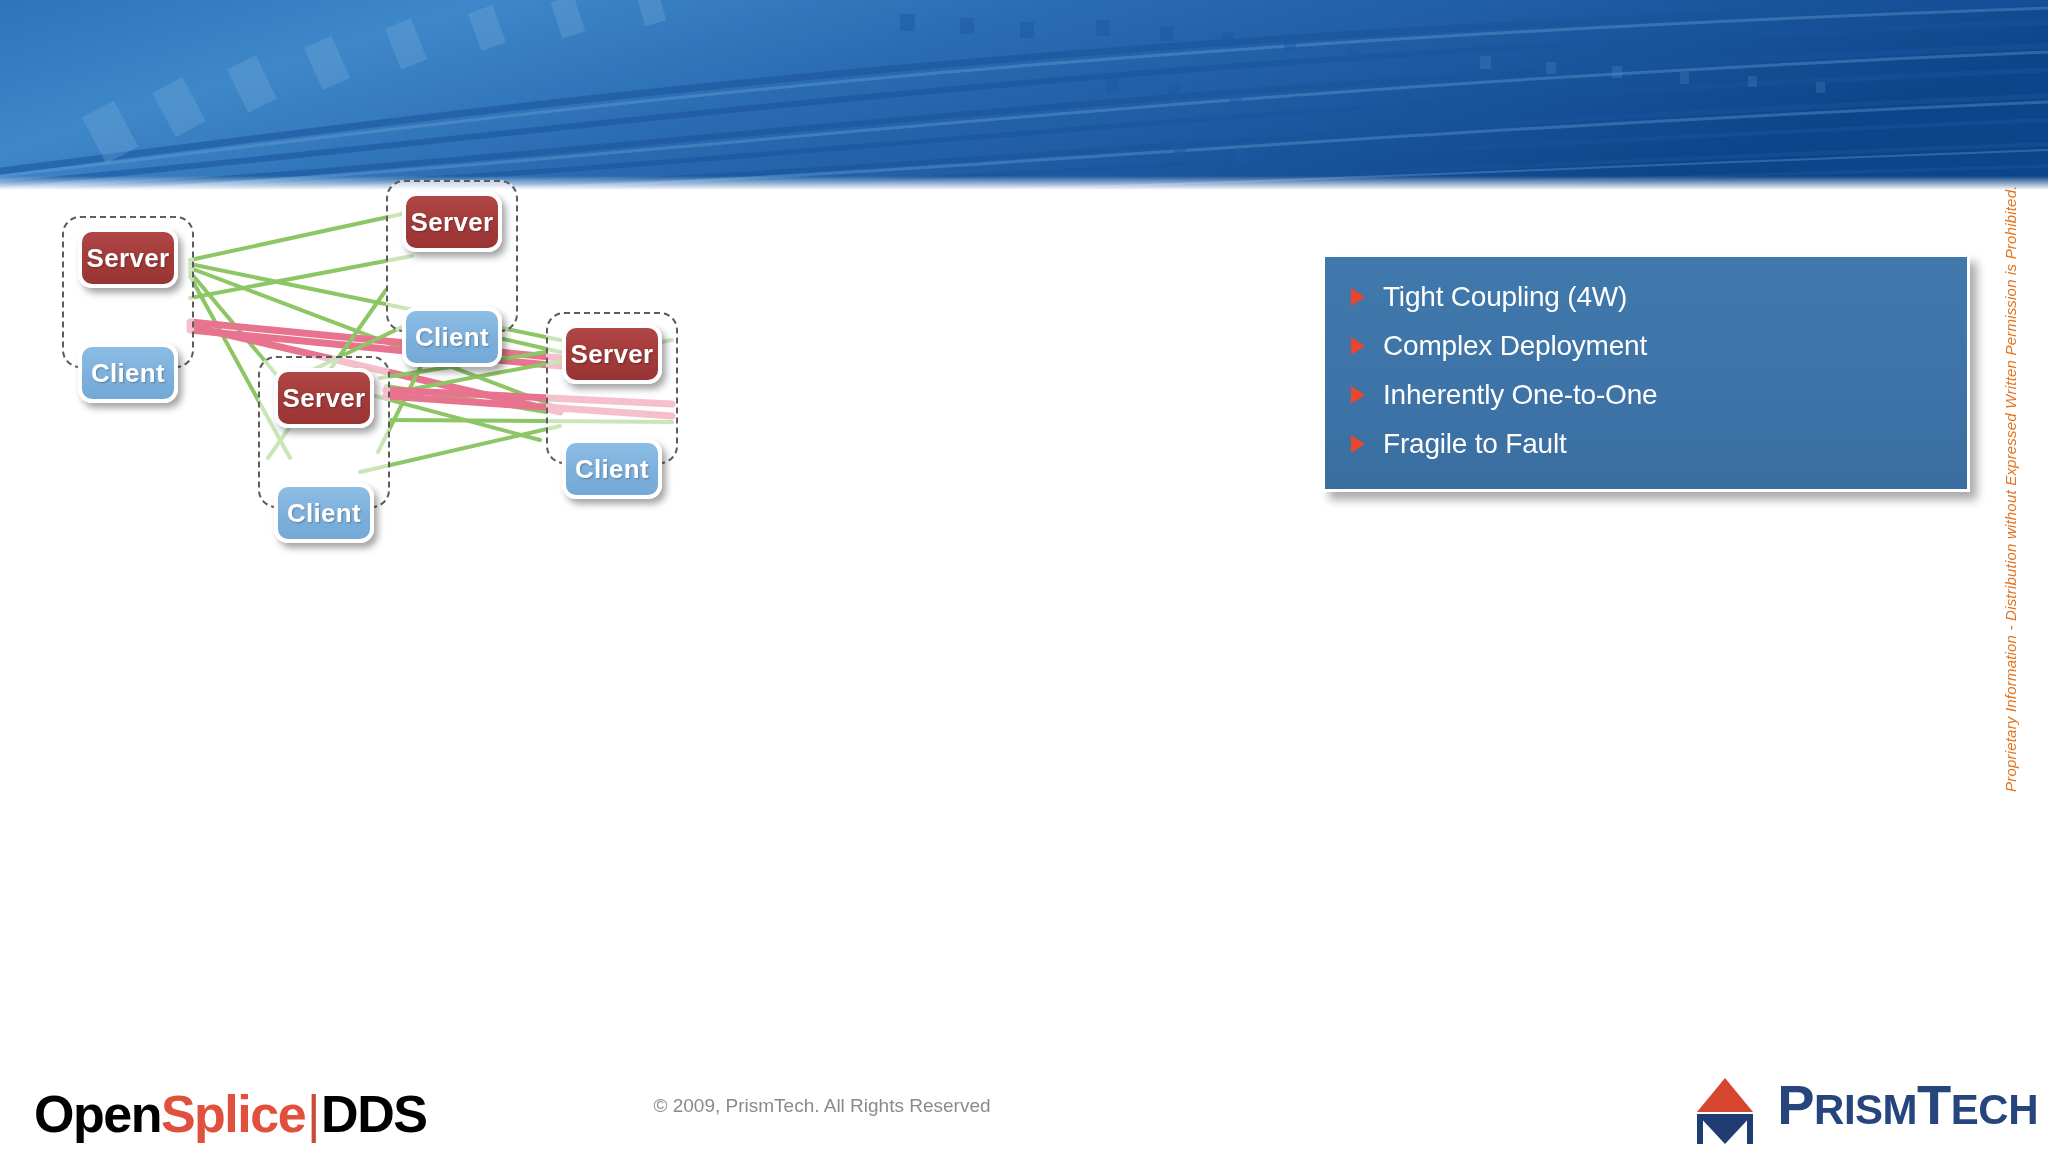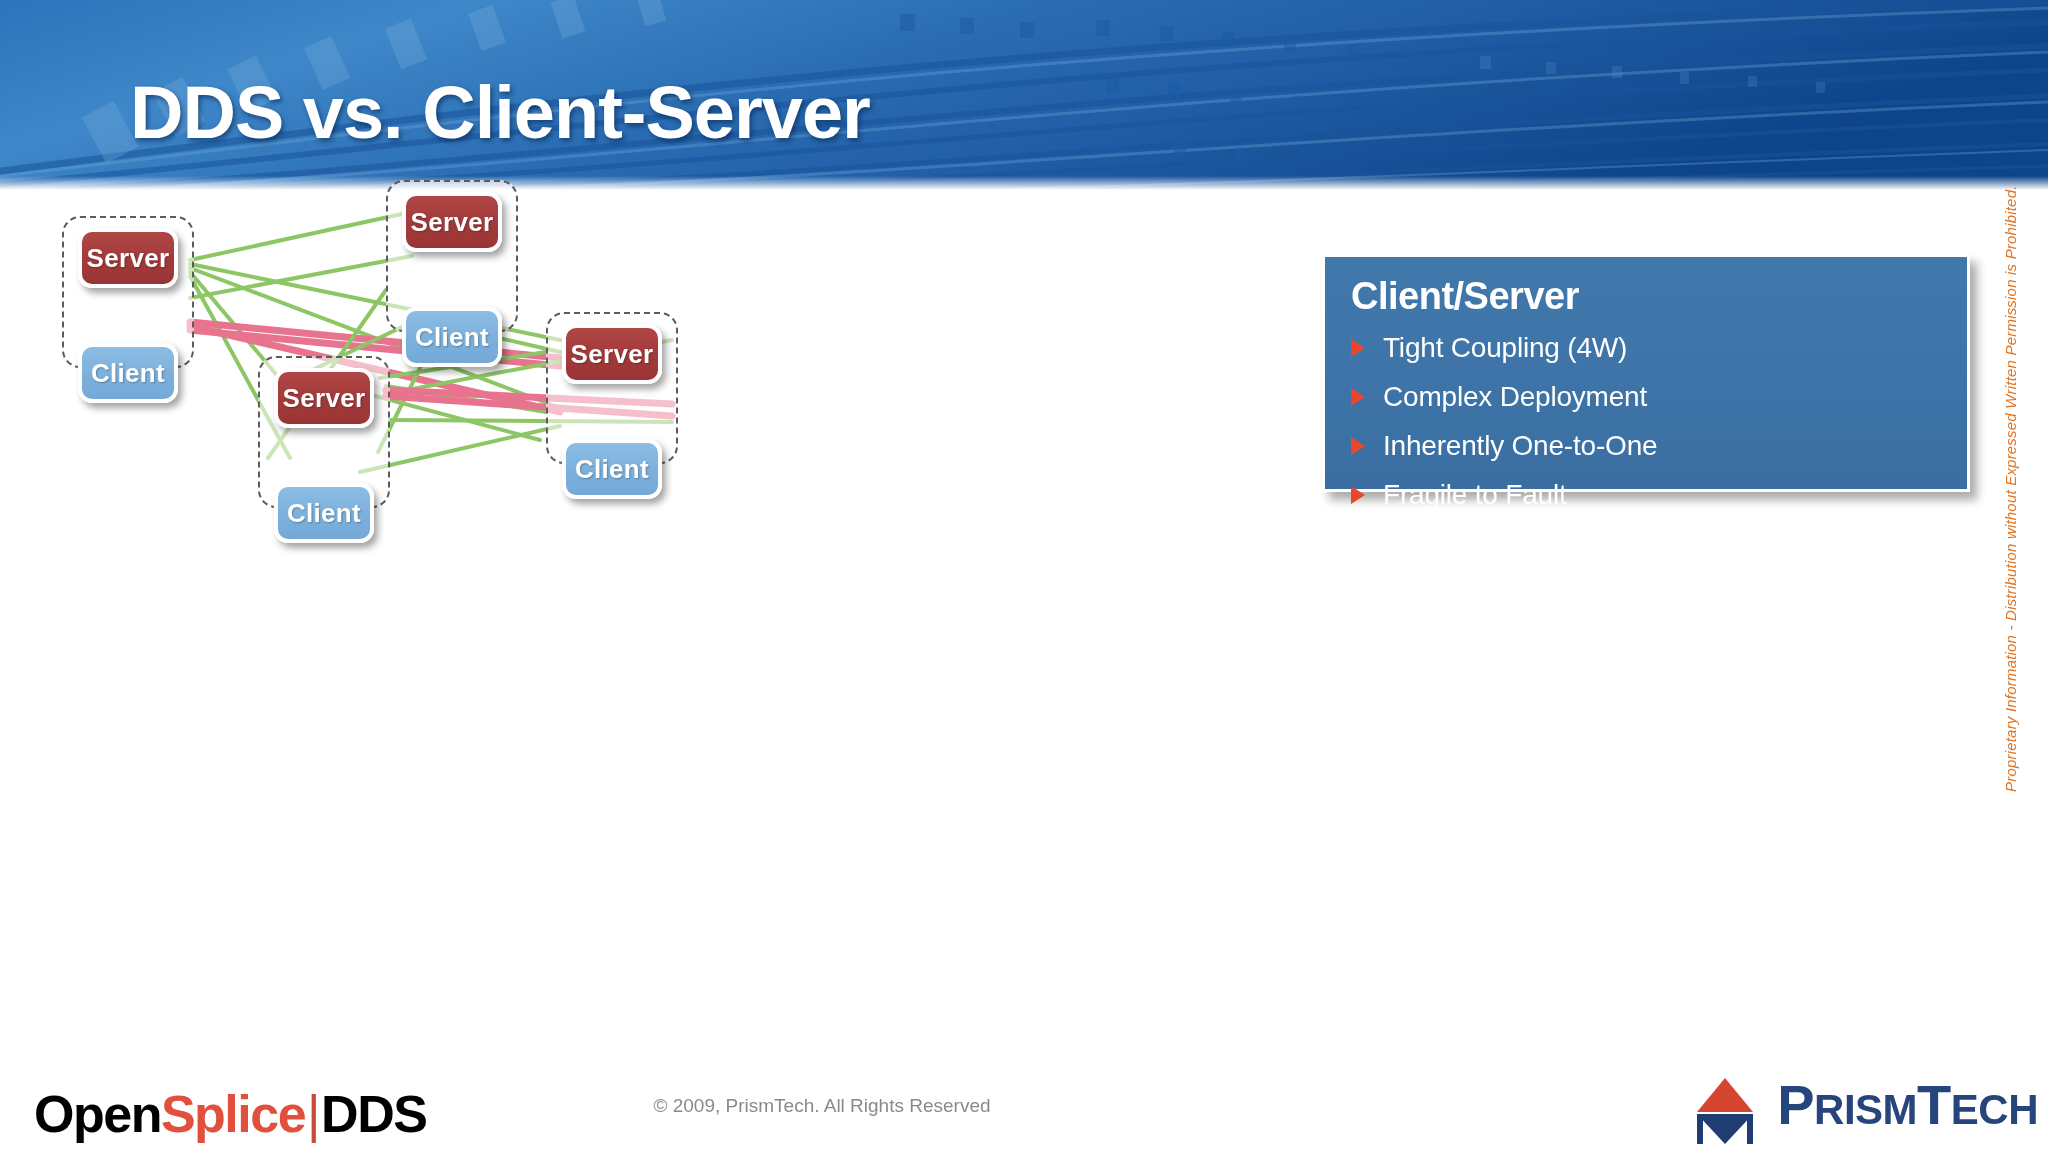--- a/index.html
+++ b/index.html
@@ -255,21 +255,20 @@
     <g fill="#5d9fd4" opacity="0.22">
       <rect x="1480" y="56" width="11" height="13"></rect>
       <rect x="1546" y="62" width="10" height="12"></rect>
       <rect x="1612" y="66" width="10" height="12"></rect>
       <rect x="1680" y="72" width="9" height="12"></rect>
       <rect x="1748" y="76" width="9" height="11"></rect>
       <rect x="1816" y="82" width="9" height="11"></rect>
     </g>
     <rect x="0" y="176" width="2048" height="14" fill="url(#fadeWhite)"></rect>
   </svg>
-  <div id="slide-title">DDS vs. Client-Server</div>
 </div>
 
 <div id="diagram">
   <svg id="edges" width="1000" height="360" viewBox="0 0 1000 360">
       <line x1="190" y1="70" x2="402" y2="24" stroke="#8cc665" stroke-width="4" stroke-linecap="round"></line>
       <line x1="190" y1="74" x2="560" y2="150" stroke="#8cc665" stroke-width="4" stroke-linecap="round"></line>
       <line x1="190" y1="78" x2="560" y2="218" stroke="#8cc665" stroke-width="4" stroke-linecap="round"></line>
       <line x1="190" y1="82" x2="286" y2="196" stroke="#8cc665" stroke-width="4" stroke-linecap="round"></line>
       <line x1="190" y1="86" x2="290" y2="268" stroke="#8cc665" stroke-width="4" stroke-linecap="round"></line>
       <line x1="190" y1="132" x2="560" y2="168" stroke="#e8738f" stroke-width="7" stroke-linecap="round"></line>
@@ -303,21 +302,20 @@
         <div class="node client" style="left: 14px; top: 78px; width: 100px; height: 60px;">Client</div>
       </div>
       <div class="net-group" style="left: 258px; top: 166px; width: 128px; height: 148px;">
         <div class="node server" style="left: 14px; top: 10px; width: 100px; height: 60px;">Server</div>
         <div class="node client" style="left: 14px; top: 78px; width: 100px; height: 60px;">Client</div>
       </div>
     </div>
 </div>
 
 <div id="info-panel">
-  <div id="info-title">Client/Server</div>
   <div id="info-items">
       <div class="info-item">
         <span class="bullet-arrow" style="border-left-color: rgb(232, 71, 46);"></span>
         <span class="info-text">Tight Coupling (4W)</span>
       </div>
       <div class="info-item">
         <span class="bullet-arrow" style="border-left-color: rgb(232, 71, 46);"></span>
         <span class="info-text">Complex Deployment</span>
       </div>
       <div class="info-item">

